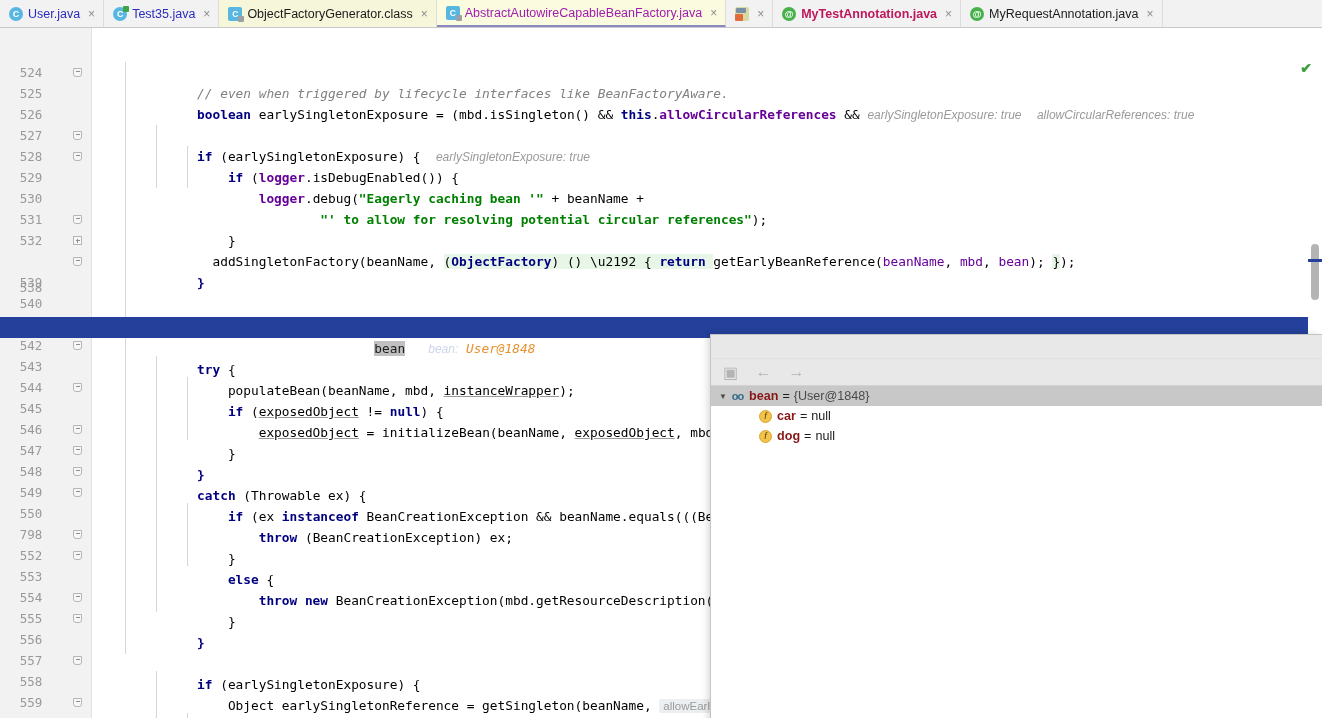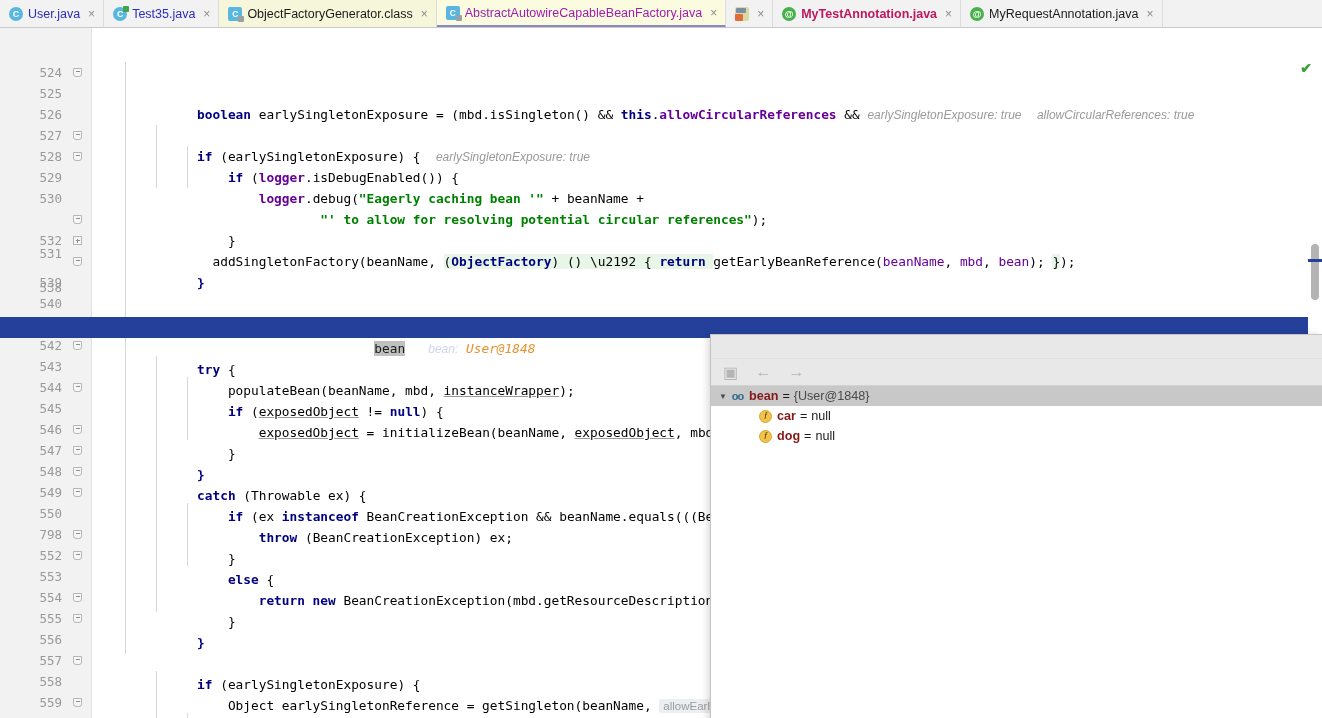--- a/index.html
+++ b/index.html
@@ -37,21 +37,21 @@
 
   
   #editor { position:absolute; left:0; top:28px; width:1322px; height:690px;
     background:#ffffff; overflow:hidden; }
   #gutter { position:absolute; left:0; top:0; width:92px; height:690px;
     background:#f2f2f2; border-right:1px solid #e3e3e3; }
   #annogutter { position:absolute; left:92px; top:0; width:28px; height:690px;
     background:#ffffff; }
   .lnrow { position:absolute; left:0; width:92px; height:21px;
     font-family:"DejaVu Sans Mono", monospace; font-size:12.5px; color:#999999;
-    text-align:right; padding-right:30px; line-height:21px; }
+    text-align:center; padding-right:30px; line-height:21px; }
   .fold { position:absolute; width:11px; height:11px; left:72px;
      color:#b0b0b0; font-size:9px; line-height:11px; text-align:center; }
   .fold .bx { display:block; width:9px; height:9px; border:1px solid #b6b6b6;
      background:#f7f7f7; margin:1px auto 0; position:relative; }
   .fold.plus .bx::after { content:""; position:absolute; left:1.5px; top:3px;
      width:4px; height:1px; background:#8e8e8e; }
   .fold.plus .bx::before { content:""; position:absolute; left:3px; top:1.5px;
      width:1px; height:4px; background:#8e8e8e; }
   .fold.arrow .bx { border-radius:0 0 3px 3px; }
   .fold.arrow .bx::after { content:""; position:absolute; left:1.5px; top:2px;
@@ -175,21 +175,21 @@
       <div class="lnrow" style="top: 97px;">527</div>
       <div class="fold arrow" style="top: 102px;">
         <span class="bx"></span>
       </div>
       <div class="lnrow" style="top: 118px;">528</div>
       <div class="fold arrow" style="top: 123px;">
         <span class="bx"></span>
       </div>
       <div class="lnrow" style="top: 139px;">529</div>
       <div class="lnrow" style="top: 160px;">530</div>
-      <div class="lnrow" style="top: 181px; margin-top: 34px;">531</div>
+      <div class="lnrow" style="top: 181px;">531</div>
       <div class="fold arrow" style="top: 186px;">
         <span class="bx"></span>
       </div>
       <div class="lnrow" style="top: 202px;">532</div>
       <div class="fold plus" style="top: 207px;">
         <span class="bx"></span>
       </div>
       <div class="lnrow" style="top: 241px; margin-top: 8px;">538</div>
       <div class="fold arrow" style="top: 228px;">
         <span class="bx"></span>
@@ -258,20 +258,23 @@
 
     <div class="ig" style="left:5px;  top:34px;  height:592px;"></div>
     <div class="ig" style="left:36px; top:97px;  height:63px;"></div>
     <div class="ig" style="left:67px; top:118px; height:42px;"></div>
     <div class="ig" style="left:36px; top:328px; height:256px;"></div>
     <div class="ig" style="left:67px; top:349px; height:63px;"></div>
     <div class="ig" style="left:67px; top:475px; height:63px;"></div>
     <div class="ig" style="left:36px; top:643px; height:75px;"></div>
     <div class="ig" style="left:67px; top:685px; height:33px;"></div>
 
+    <div class="cl" style="top:34px;">
+      <span style="color:transparent;">    </span><span class="cm">// even when triggered by lifecycle interfaces like BeanFactoryAware.</span>
+    </div>
 
     <div class="cl" style="top:55px;">
       <span style="color:transparent;">    </span><span class="k">boolean</span> earlySingletonExposure = (mbd.isSingleton() &amp;&amp; <span class="k">this</span>.<span class="fld">allowCircularReferences</span> &amp;&amp;<span style="color:transparent;"> </span><span class="hint">earlySingletonExposure: true</span><span style="color:transparent;">  </span><span class="hint">allowCircularReferences: true</span>
     </div>
 
     <div class="cl" style="top:76px;">
       <span style="color:transparent;">        </span>
     </div>
 
     <div class="cl" style="top:97px;">
@@ -344,21 +347,21 @@
 
     <div class="cl" style="top:499px;">
       <span style="color:transparent;">        </span>}
     </div>
 
     <div class="cl" style="top:520px;">
       <span style="color:transparent;">        </span><span class="k">else</span> {
     </div>
 
     <div class="cl" style="top:541px;">
-      <span style="color:transparent;">            </span><span class="k">return new</span> BeanCreationException(mbd.getResourceDescription(), bean
+      <span style="color:transparent;">            </span><span class="k">throw new</span> BeanCreationException(mbd.getResourceDescription(), bean
     </div>
 
     <div class="cl" style="top:562px;">
       <span style="color:transparent;">        </span>}
     </div>
 
     <div class="cl" style="top:583px;">
       <span style="color:transparent;">    </span><span class="k">}</span>
     </div>
 

